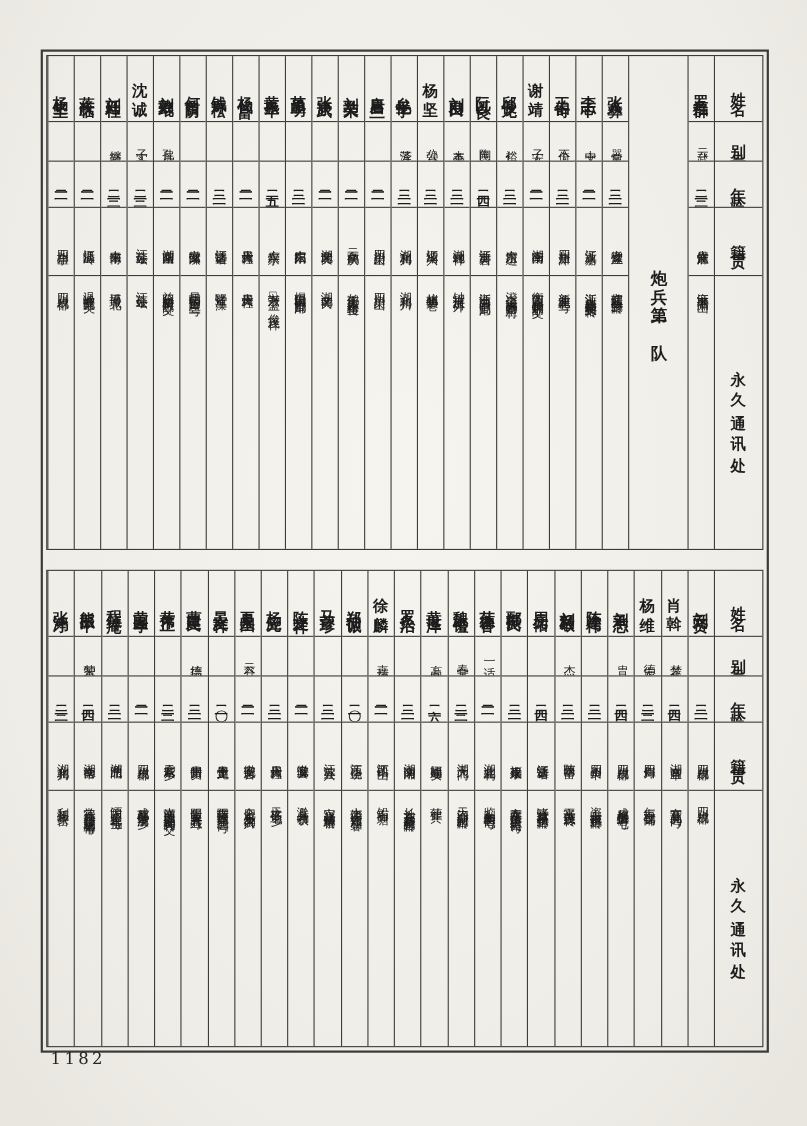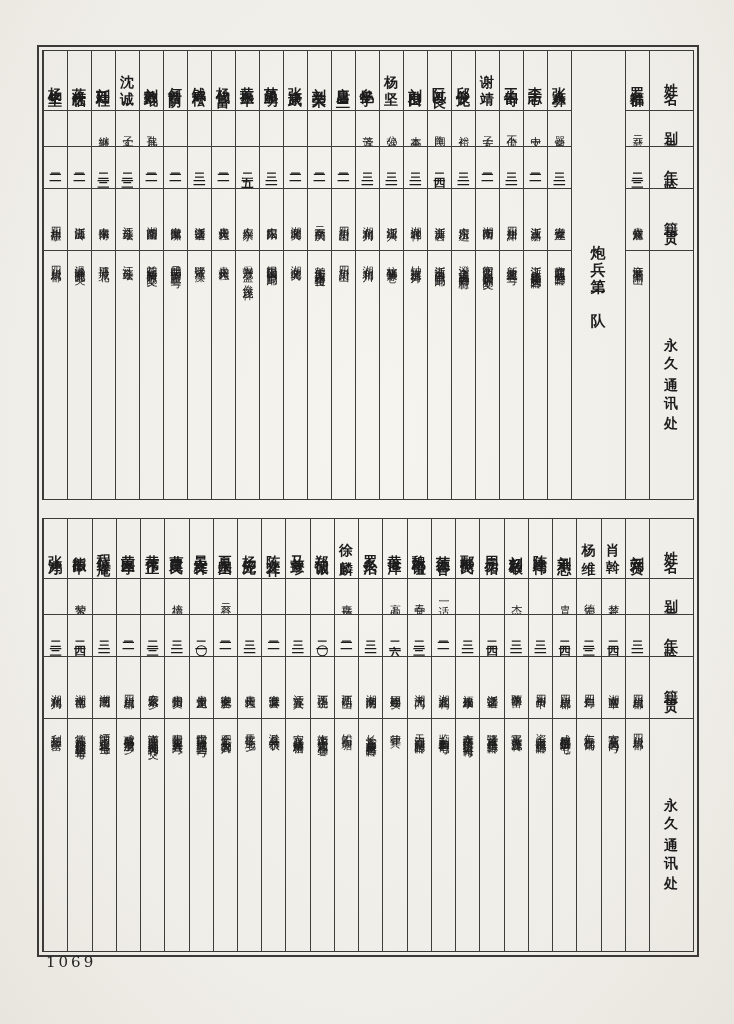--- a/index.html
+++ b/index.html
@@ -987,14 +987,14 @@
           </div>
     <div class="cell native">
             <span class="vtext">湖北利川</span>
           </div>
     <div class="cell address">
             <span class="vtext">利川汪家营</span>
           </div>
   </div>
 </section>
   </div>
-  <div class="page-number">1069</div>
+  <div class="page-number">1182</div>
 </div>
 
 </body></html>

